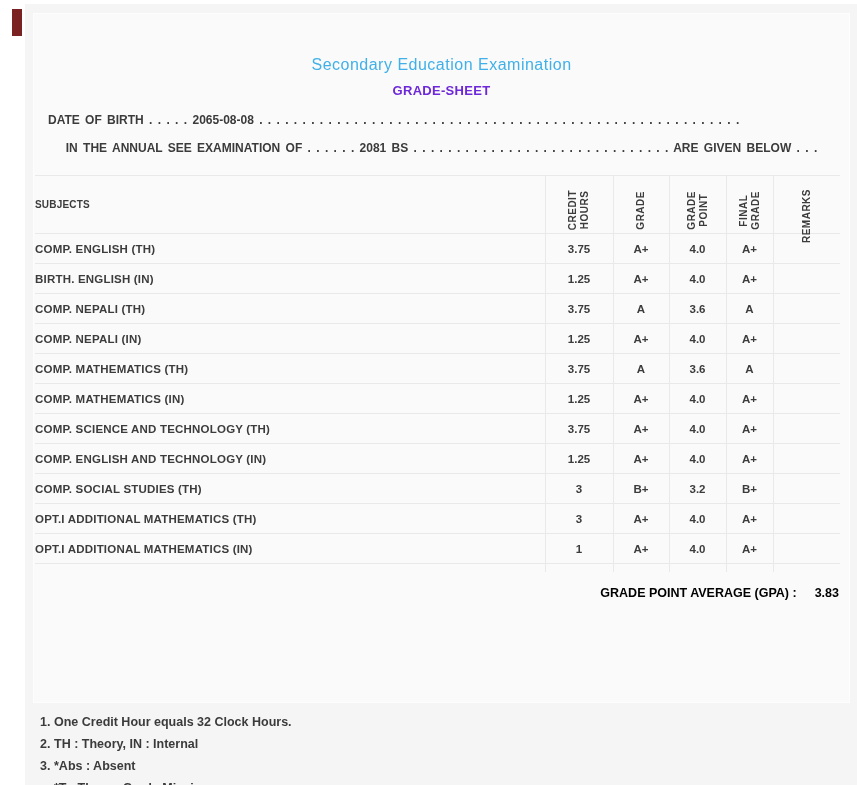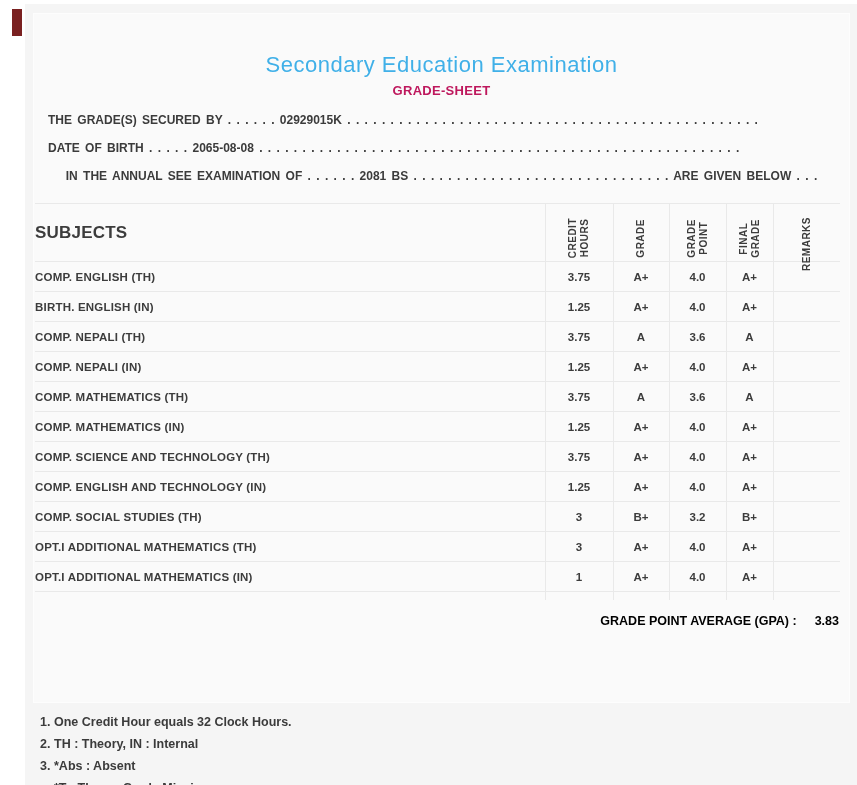--- a/index.html
+++ b/index.html
@@ -23,45 +23,45 @@
   }
   .card {
     box-sizing: border-box;
     margin: 9px 0 0 8px;
     width: 817px; height: 690px;
     background: #fafafa;
     border: 1px solid #fdfdfd;
   }
   .title {
     margin: 36px 0 0; text-align: center;
-    font-size: 22px; line-height: 30px; font-weight: 400;
+    font-size: 16px; line-height: 30px; font-weight: 400;
     letter-spacing: 0.5px; color: #40b0e8;
   }
   .subtitle {
     margin: 3px 0 0; text-align: center;
     font-size: 13px; line-height: 16px; font-weight: 700;
-    letter-spacing: 0.3px; color: #be185d;
+    letter-spacing: 0.3px; color: #6d28d9;
   }
   .info { margin: 13px 0 0; padding: 0 14px; }
   .info-line {
     white-space: pre; overflow: hidden;
     font-size: 12px; line-height: 16px; font-weight: 700;
     word-spacing: 2px; color: #3b3b3b; margin-bottom: 12px;
   }
   .info-line:last-child { margin-bottom: 0; text-align: center; }
 
   table.grades {
     margin: 19px 0 0 1px;
     border-collapse: collapse; table-layout: fixed;
     width: 805px;
     border-top: 1px solid #e9e9e9;
   }
   table.grades th, table.grades td { font-weight: 700; color: #3c3c3c; padding: 0; }
   thead th { height: 45px; border-bottom: 1px solid #e9e9e9; }
-  th.subjects-h { text-align: left; vertical-align: middle; padding-left: 13px; font-size: 17px; letter-spacing: 0.2px; }
+  th.subjects-h { text-align: left; vertical-align: middle; padding-left: 13px; font-size: 10px; letter-spacing: 0.2px; }
   th.vcol { vertical-align: bottom; border-left: 1px solid #e9e9e9; }
   .vert {
     writing-mode: vertical-rl; transform: rotate(180deg);
     white-space: pre-line;
     font-size: 10px; line-height: 12px; letter-spacing: 0.5px;
     margin: 0 auto 3px;
   }
   th.remarks-h .vert { position: relative; top: 13px; }
   tbody td { height: 29px; border-bottom: 1px solid #e9e9e9; font-size: 11.5px; }
   td.sub { padding-left: 13px; letter-spacing: 0.2px; }
@@ -81,21 +81,20 @@
 
 <div class="corner-mark"></div>
 
 <div class="wrapper">
   <div class="card">
 
     <h1 class="title">Secondary Education Examination</h1>
     <h2 class="subtitle">GRADE-SHEET</h2>
 
     <div class="info">
-        <div class="info-line"><span>THE GRADE(S) SECURED BY</span><span> . . . . . . </span><span>02929015K</span><span> . . . . . . . . . . . . . . . . . . . . . . . . . . . . . . . . . . . . . . . . . . . . . . . .</span><span></span><span></span></div>
         <div class="info-line"><span>DATE OF BIRTH</span><span> . . . . . </span><span>2065-08-08</span><span> . . . . . . . . . . . . . . . . . . . . . . . . . . . . . . . . . . . . . . . . . . . . . . . . . . . . . . . .</span><span></span><span></span></div>
         <div class="info-line"><span>IN THE ANNUAL SEE EXAMINATION OF</span><span> . . . . . . </span><span>2081 BS</span><span> . . . . . . . . . . . . . . . . . . . . . . . . . . . . . . </span><span>ARE GIVEN BELOW</span><span> . . .</span></div>
       </div>
 
     <table class="grades">
       <colgroup>
         <col style="width:510px">
           <col style="width:68px">
           <col style="width:56px">
         <col style="width:57px">

